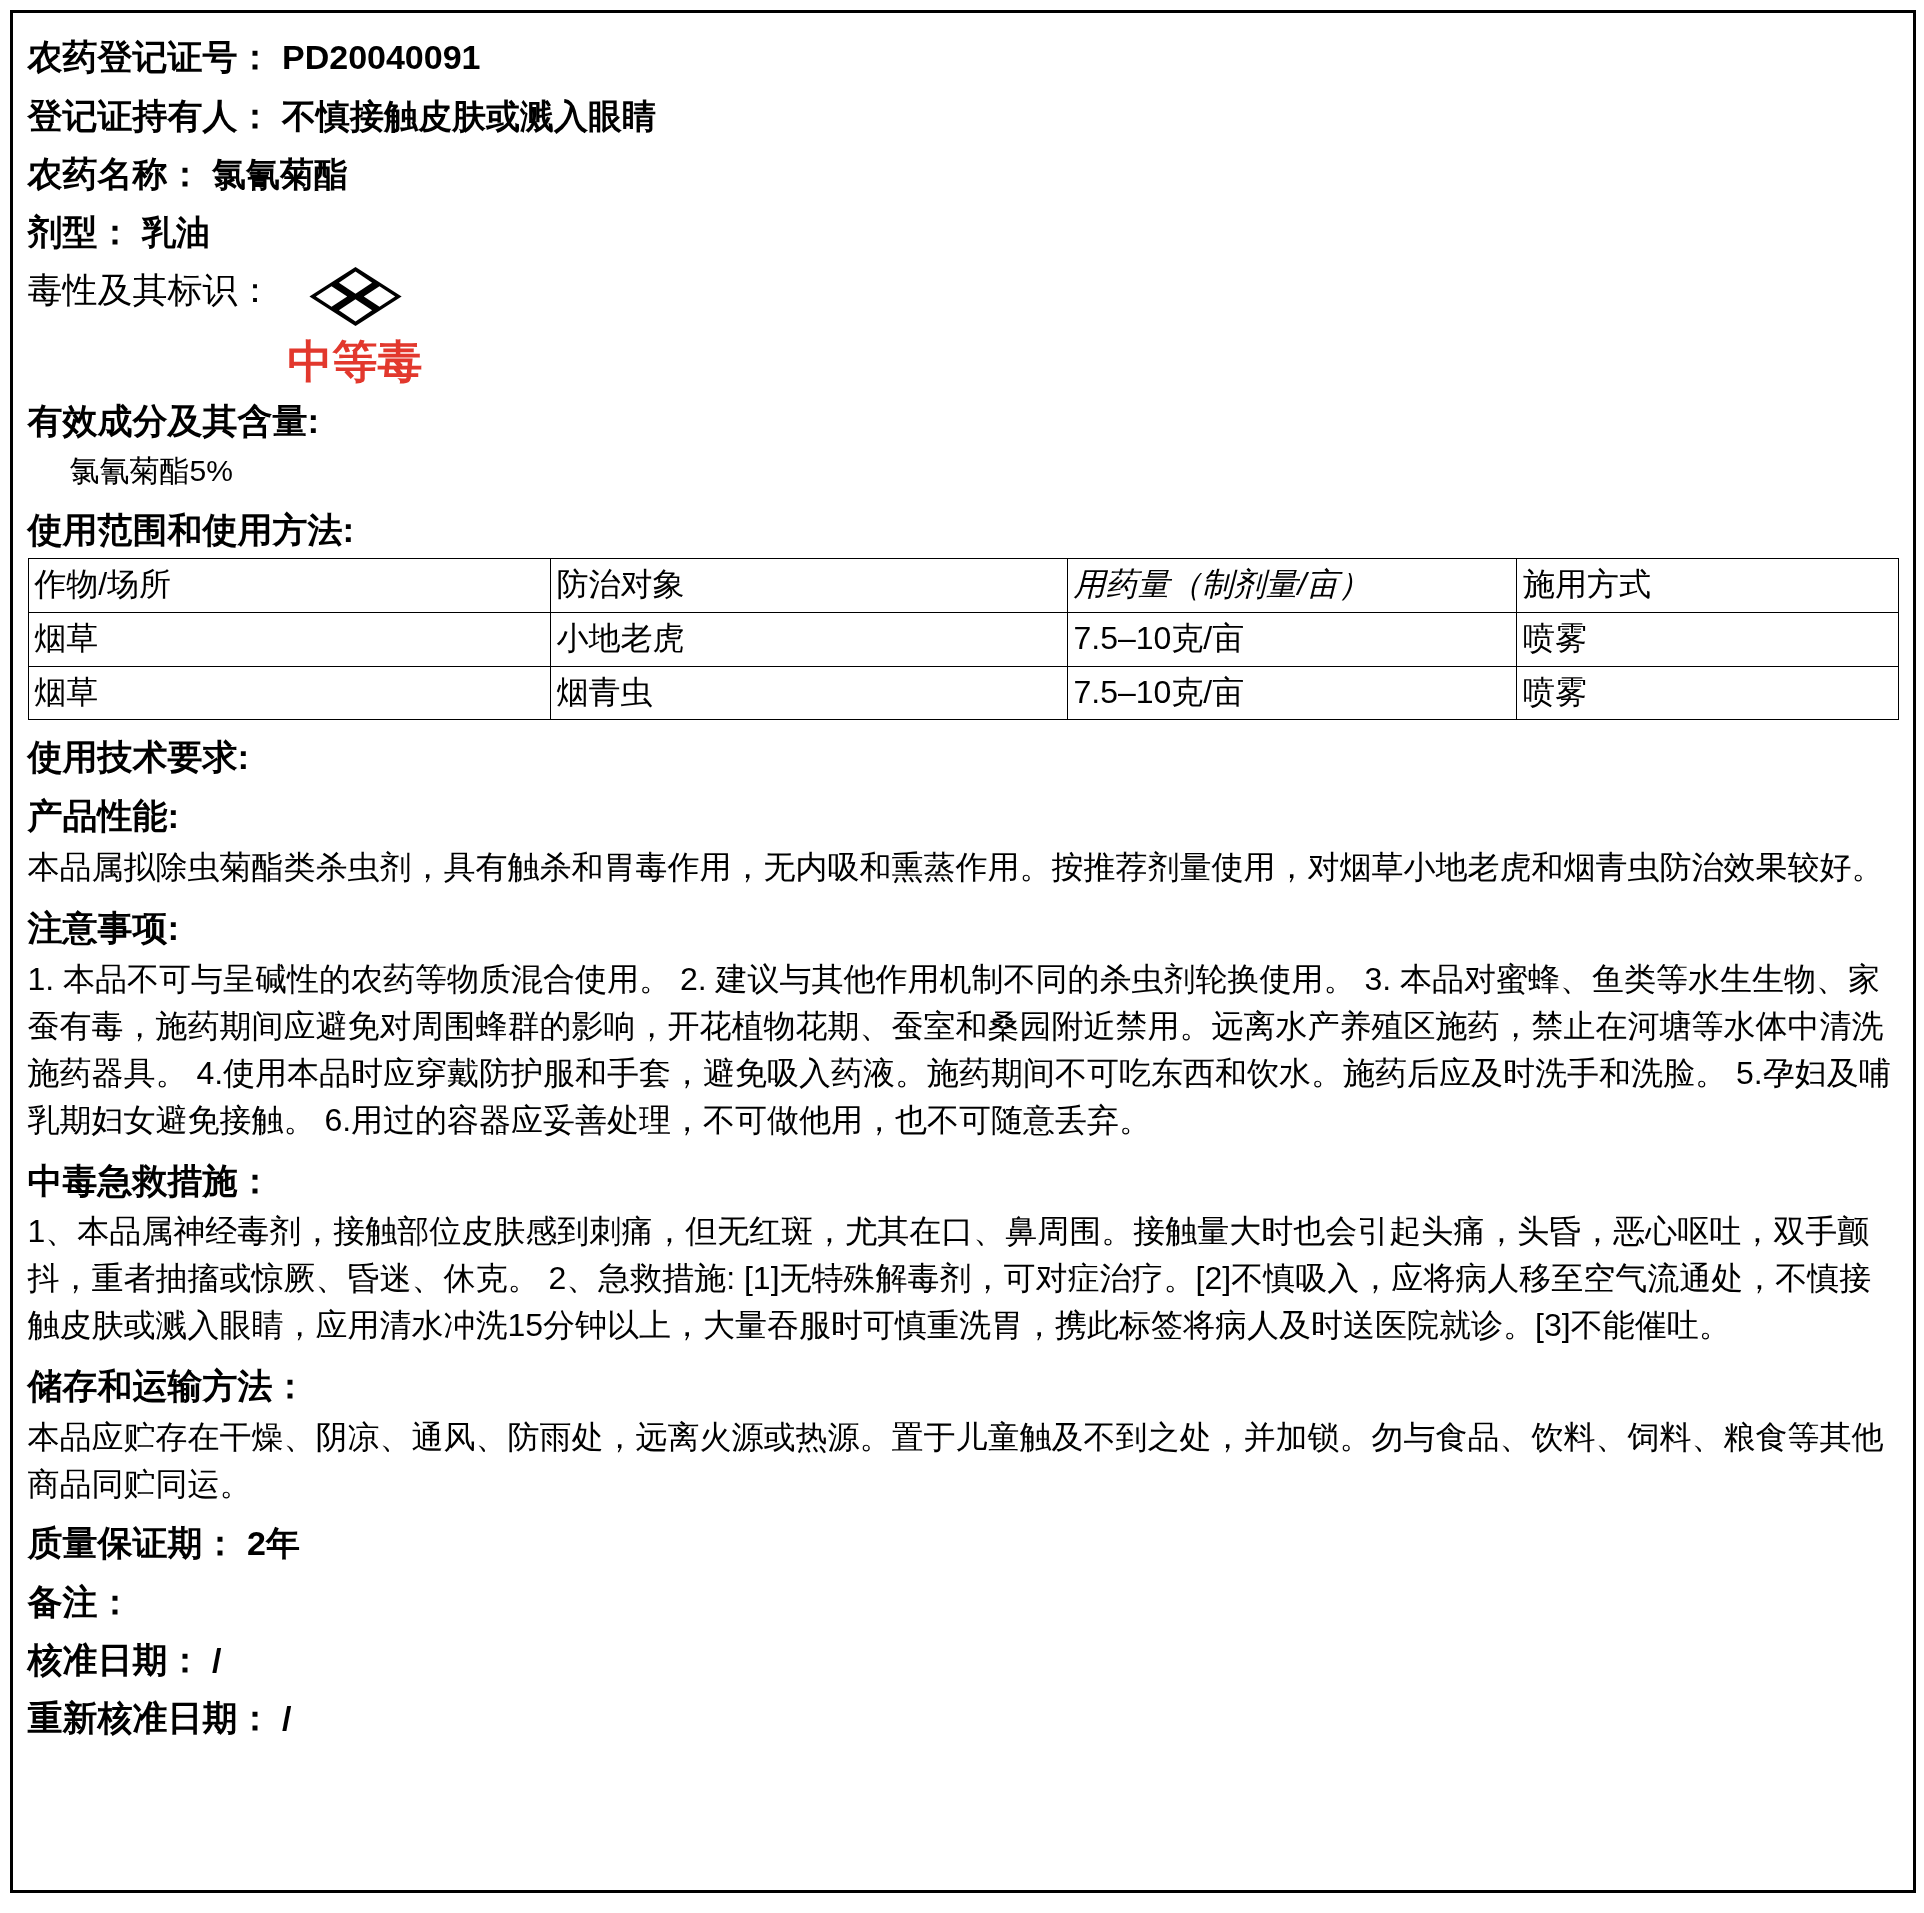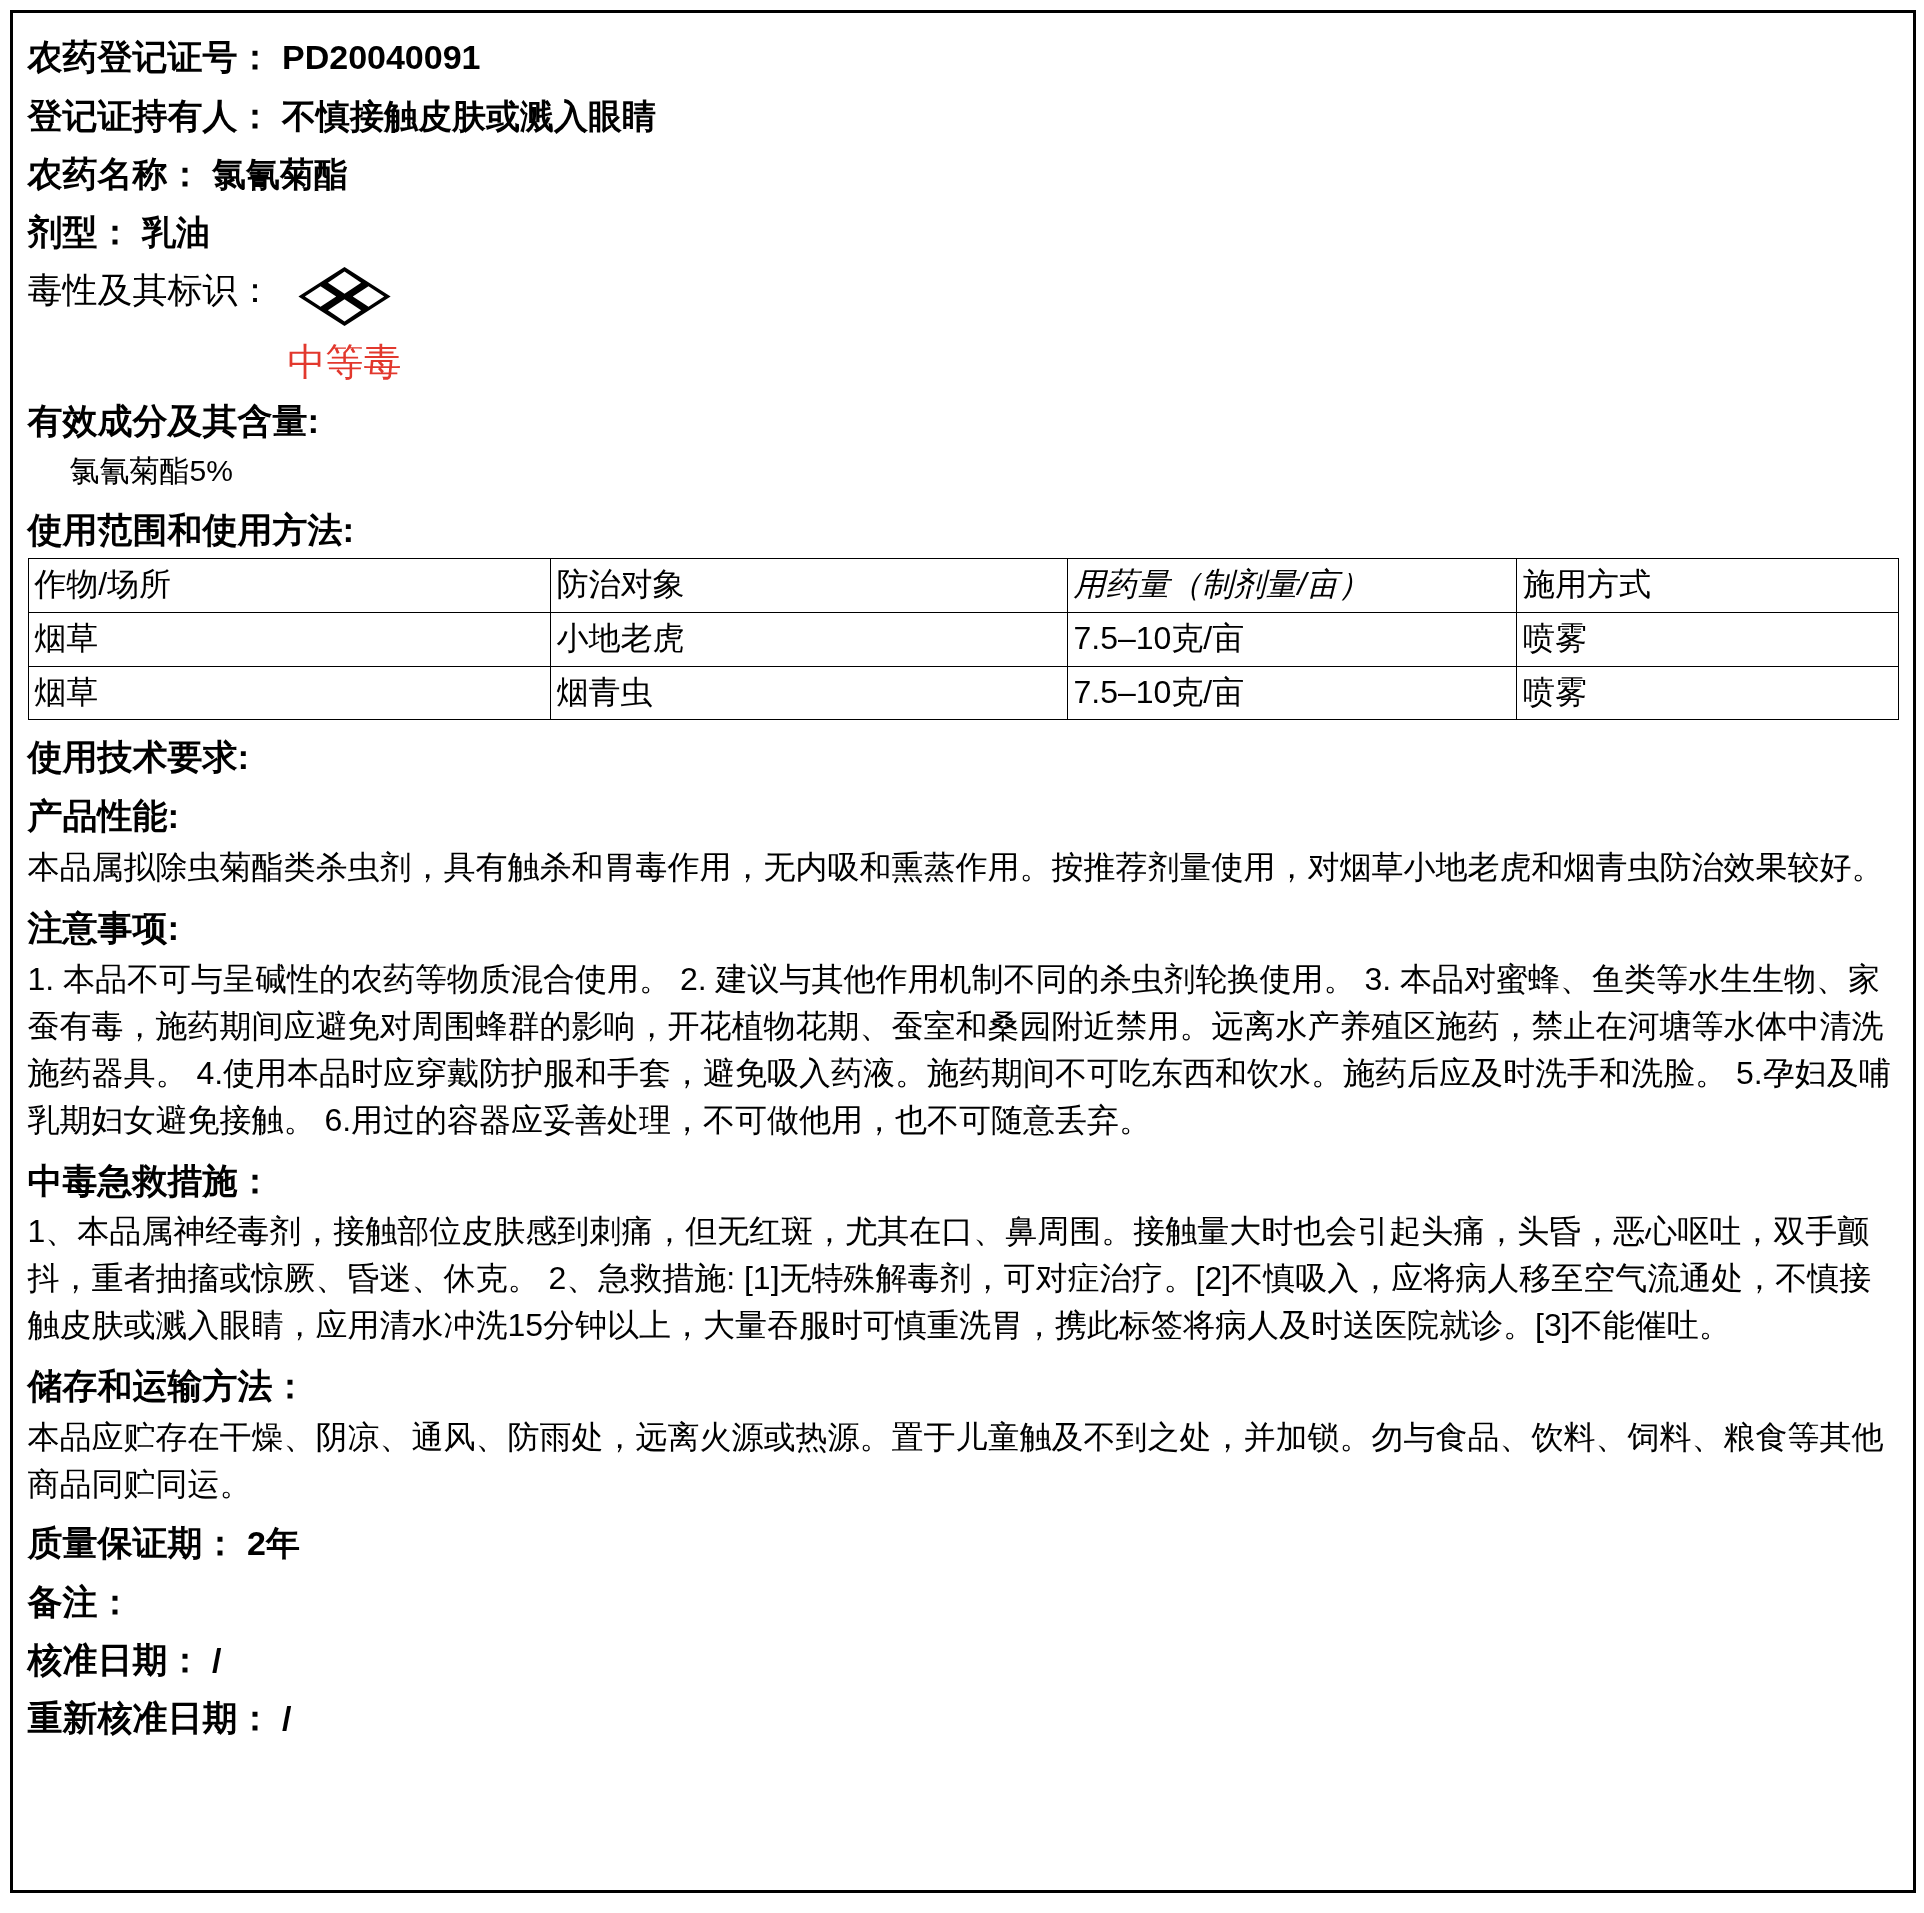--- a/index.html
+++ b/index.html
@@ -11,21 +11,21 @@
   }
   .field-row{font-size:35px;font-weight:700;line-height:45px;margin:12.3px 0;white-space:nowrap;}
   .field-row .val{font-weight:700;font-size:34px;margin-left:9.5px;}
   .heading{font-size:35px;font-weight:700;line-height:45px;margin:14px 0 5.7px 0;}
   .para{font-size:32px;line-height:47px;margin:0;text-align:left;word-break:break-all;}
   .indent-value{font-size:30px;font-weight:400;line-height:45px;margin:1.9px 0 1.9px 42px;}
   .tox-row{display:flex;align-items:flex-start;margin:12.3px 0 3.8px 0;}
   .tox-label{font-size:35px;font-weight:400;line-height:45px;white-space:nowrap;}
   .tox-col{margin-left:15px;display:flex;flex-direction:column;align-items:center;}
   .tox-icon{width:93px;height:59px;display:block;}
-  .tox-level{color:#e2382d;font-size:38px;line-height:44px;margin-top:13.2px;font-weight:400;}
+  .tox-level{color:#e2382d;font-size:45px;line-height:44px;margin-top:13.2px;font-weight:700;}
   table.usage{border-collapse:collapse;width:100%;margin:5.7px 0 0 0;table-layout:fixed;}
   table.usage td{
     border:1.9px solid #000;font-size:32px;font-weight:400;text-align:left;
     padding:1.9px 5.7px;height:49px;vertical-align:middle;word-break:break-all;
   }
   .c1{width:28.0%;} .c2{width:27.7%;} .c3{width:24.0%;font-style:italic;} .c4{width:20.3%;}
 </style>
 </head>
 <body>
 

